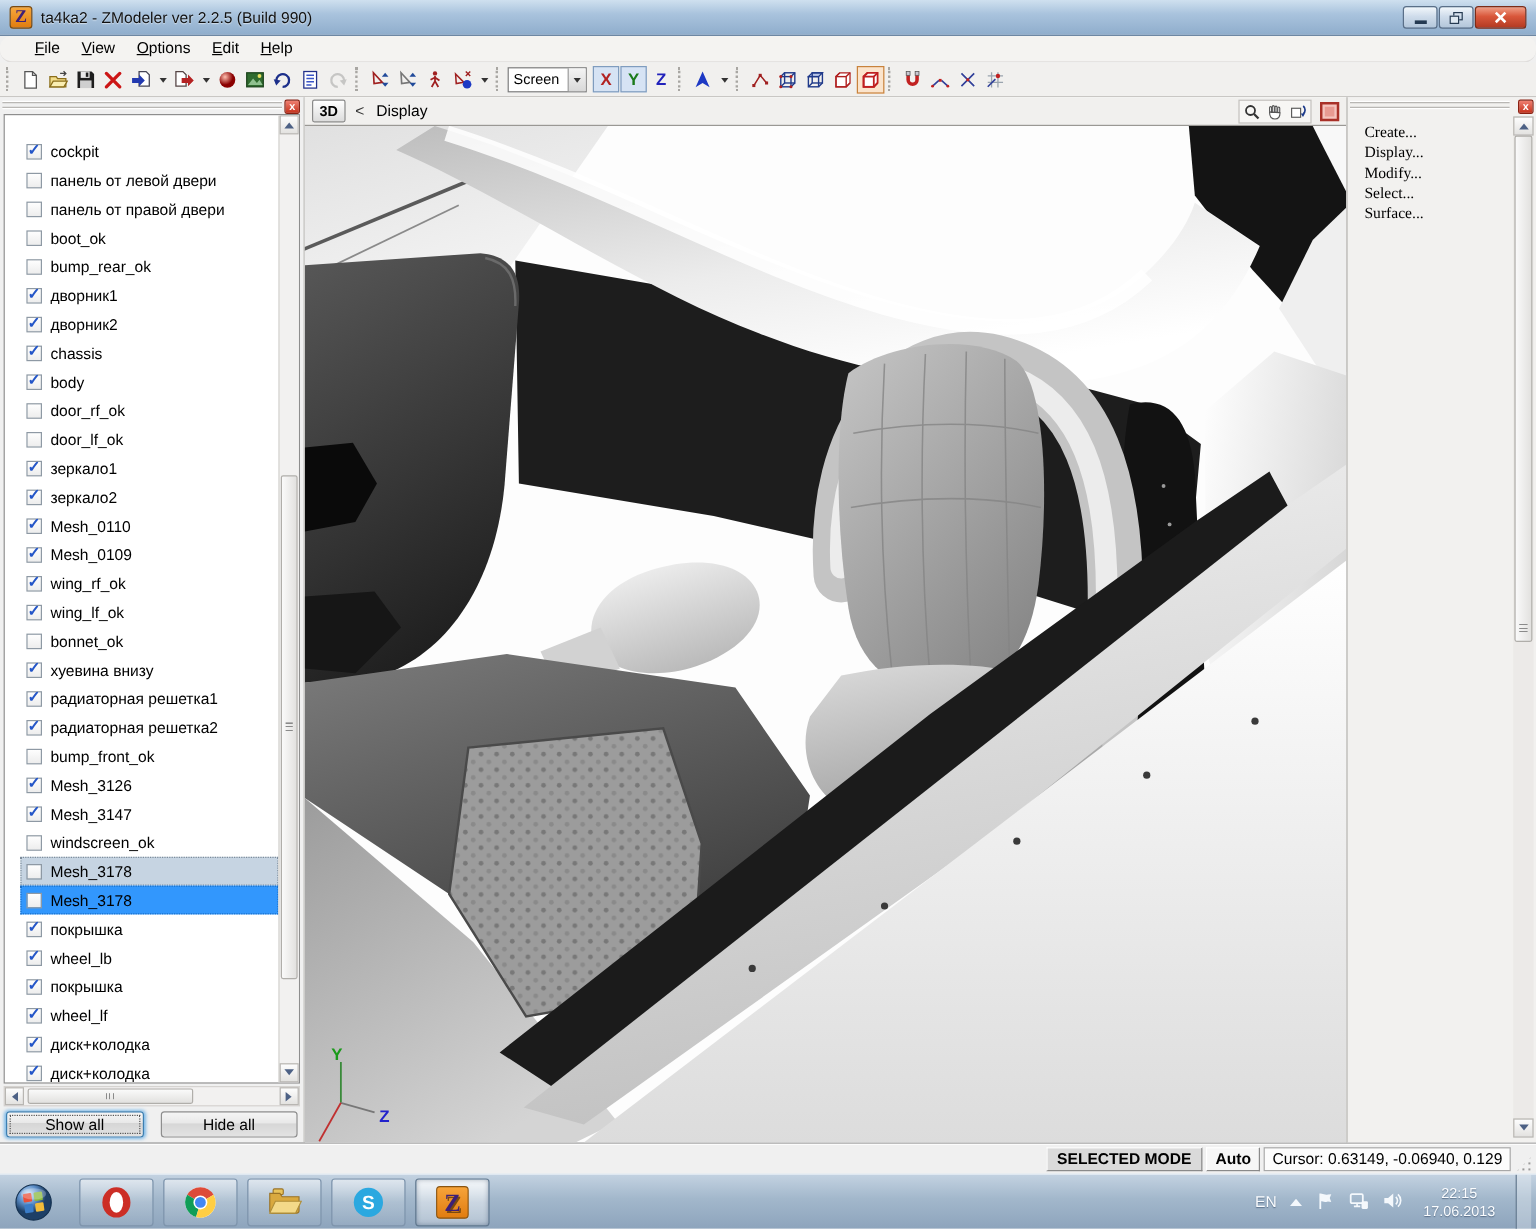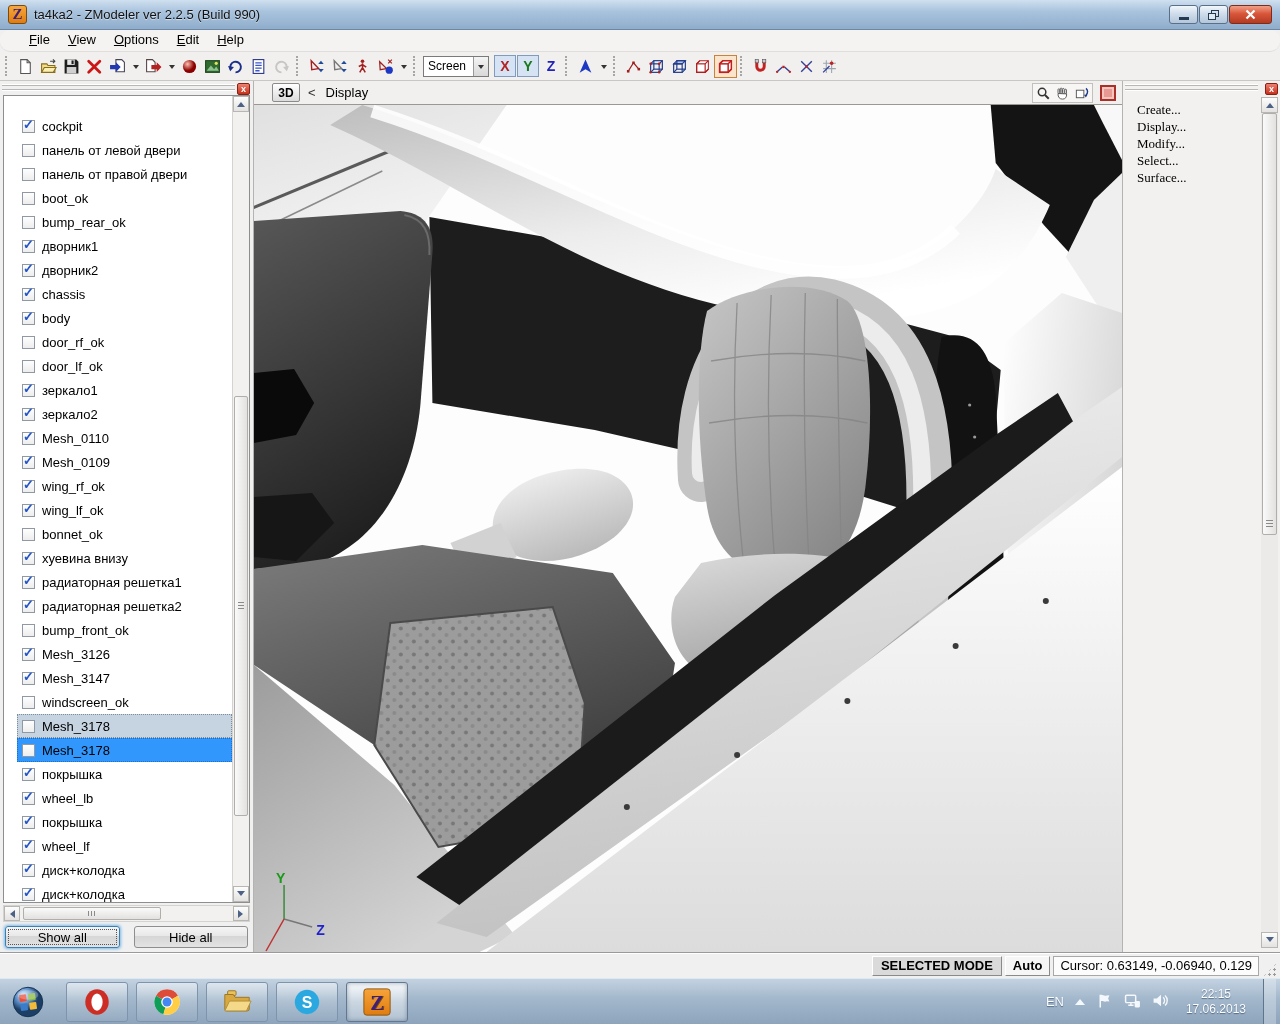--- a/index.html
+++ b/index.html
@@ -101,21 +101,21 @@
     background:linear-gradient(#f5f5f5,#e8e8e8 45%,#d6d6d6 46%,#e3e3e3);
     font-size:13px; display:flex; align-items:center; justify-content:center; }
   .btn.focused { border-color:#3c7fb1; box-shadow:0 0 3px 1px #7ab8e8; outline:1px dotted #555; outline-offset:-4px; }
 
   
   .viewport { flex:1; display:flex; flex-direction:column; min-width:0; background:#fff; }
   .vp-header { height:24px; flex:0 0 24px; background:#f1f0ee; border-bottom:1px solid #9a9894;
     display:flex; align-items:center; padding:0 6px; position:relative; }
   .vp-3d { width:28px; height:19px; border:1px solid #8a8a8a; border-radius:2px;
     background:linear-gradient(#fff,#dcdcdc); font-weight:bold; font-size:12px;
-    display:flex; align-items:center; justify-content:center; margin-right:8px;margin-left:12px; }
+    display:flex; align-items:center; justify-content:center; margin-right:8px; }
   .vp-back { font-size:13px; color:#333; margin-right:10px; }
   .vp-title { font-size:13px; }
   .vp-tools { position:absolute; right:6px; top:2px; display:flex; align-items:center; gap:2px; }
   .vp-toolgroup { display:flex; border:1px solid #c2c0bc; background:#f7f6f4; padding:0 1px; }
   .vp-tool { width:19px; height:18px; display:flex; align-items:center; justify-content:center; }
   .vp-tool svg { width:15px; height:15px; }
   .vp-active { width:16px; height:16px; border:2px solid #a83028; background:#e89a92; margin-left:5px;
     box-shadow:inset 0 0 0 2px #f4c4be; }
   .vp-canvas { flex:1; position:relative; min-height:0; }
   .vp-canvas svg.scene { position:absolute; inset:0; width:100%; height:100%; }

